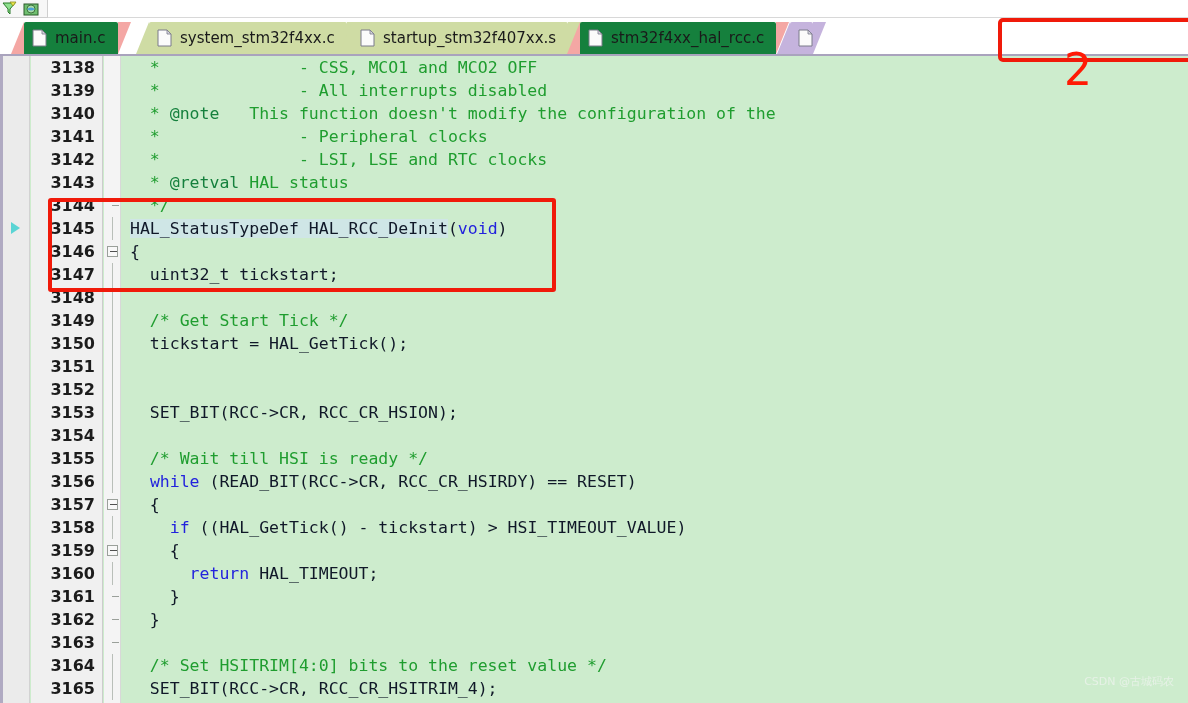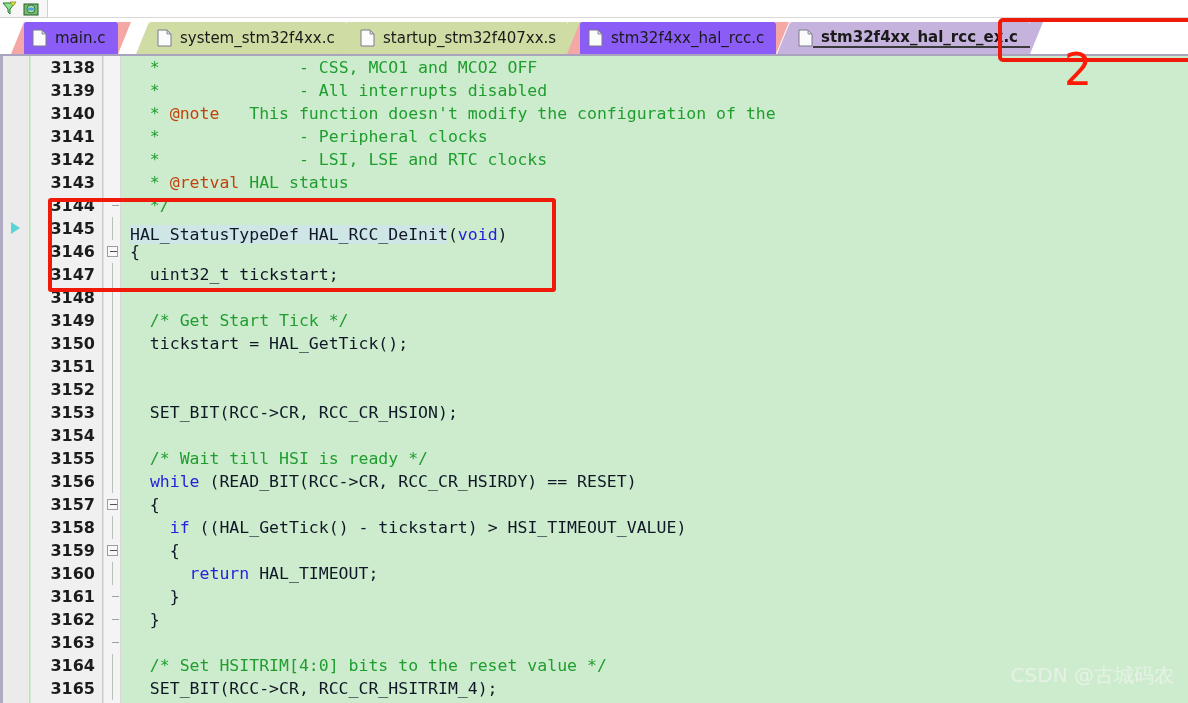--- a/index.html
+++ b/index.html
@@ -52,21 +52,21 @@
     border-top-right-radius: 2px;
   }
   .tab .slant {
     position: absolute; right: -13px; top: 0;
     width: 0; height: 0;
     border-style: solid;
   }
   .tab-label { padding: 0 12px 0 8px; }
   .tab.green  { background: #cfdca4; }
   .tab.green .slant  { border-width: 32px 13px 0 0; border-color: #cfdca4 transparent transparent transparent; }
-  .tab.pink   { background: #8b5cf6; }
+  .tab.pink   { background: #15803d; }
   .tab.pink .slant   { border-width: 32px 13px 0 0; border-color: #f4a7a4 transparent transparent transparent; }
   .tab.purple { background: #c5b3dd; }
   .tab.purple .slant { border-width: 32px 13px 0 0; border-color: #c5b3dd transparent transparent transparent; }
   .tab.active .tab-label {
     font-weight: bold;
     border-bottom: 2px solid #3b3b3b;
   }
   .tab-left-slant {
     position: absolute; top: 0; left: -13px;
     width: 0; height: 0;
@@ -121,21 +121,21 @@
   }
   .codeline {
     position: absolute; left: 8px; top: 0;
     height: 23px; line-height: 23px;
     font-family: "DejaVu Sans Mono", monospace;
     font-size: 16.5px;
     color: #101828;
     white-space: pre;
   }
   .cmt  { color: #1f9d2f; }
-  .tag  { color: #c2410c; }
+  .tag  { color: #15803d; }
   .kw   { color: #2222dd; }
   .hl   { background: #cfe6e6; }
 
   
   .foldbox {
     position: absolute; left: 3px; top: 6px;
     width: 11px; height: 11px;
     border: 1px solid #9aa09a;
     background: #f8f8f8;
   }
@@ -174,21 +174,21 @@
     left: 1064px; top: 48px;
     font-family: "DejaVu Sans", sans-serif;
     font-size: 44px;
     color: #ff1a05;
     line-height: 1;
   }
   .watermark {
     position: absolute;
     right: 14px; bottom: 14px;
     font-family: "DejaVu Sans", sans-serif;
-    font-size: 20px;
+    font-size: 11px;
     color: #e8f2e8;
     opacity: 0.95;
     white-space: nowrap;
   }
 </style>
 </head>
 <body>
 
 <div id="app">
 
@@ -261,21 +261,20 @@
     </div>
 
     <div class="tab purple active" id="tab4" style="left:790px;">
       <span class="tab-left-slant"></span>
       <span class="doc-ic">
         <svg width="15" height="18" viewBox="0 0 15 18">
           <polygon points="1,1 10,1 14,5 14,17 1,17" fill="#fbfbfb" stroke="#7a7a8a" stroke-width="1"></polygon>
           <polygon points="10,1 10,5 14,5" fill="#d8d8e0" stroke="#7a7a8a" stroke-width="0.8"></polygon>
         </svg>
       </span>
-      <span class="tab-label">stm32f4xx_hal_rcc_ex.c</span>
       <span class="slant"></span>
     </div>
   </div>
 
   <div class="editor">
     <div class="bookmark-gutter" id="bookmark-gutter">
         <span class="arrow-marker" style="top: 166px;"></span>
       </div>
     <div class="num-gutter" id="num-gutter">
         <div class="row" style="position: absolute; top: 0px; right: 0px; width: 72px;">
@@ -452,21 +451,21 @@
         </div>
         <div class="row" style="position: absolute; top: 92px; left: 0px; right: 0px;">
           <div class="codeline"><span class="cmt">  *              - LSI, LSE and RTC clocks</span></div>
         </div>
         <div class="row" style="position: absolute; top: 115px; left: 0px; right: 0px;">
           <div class="codeline"><span class="cmt">  * </span><span class="tag">@retval</span><span class="cmt"> HAL status</span></div>
         </div>
         <div class="row" style="position: absolute; top: 138px; left: 0px; right: 0px;">
           <div class="codeline"><span class="cmt">  */</span></div>
         </div>
-        <div class="row" style="position: absolute; top: 167px; left: 0px; right: 0px;">
+        <div class="row" style="position: absolute; top: 161px; left: 0px; right: 0px;">
           <div class="codeline"><span class="hl">HAL_StatusTypeDef HAL_RCC_DeInit</span><span>(</span><span class="kw">void</span><span>)</span></div>
         </div>
         <div class="row" style="position: absolute; top: 184px; left: 0px; right: 0px;">
           <div class="codeline"><span>{</span></div>
         </div>
         <div class="row" style="position: absolute; top: 207px; left: 0px; right: 0px;">
           <div class="codeline"><span>  uint32_t tickstart;</span></div>
         </div>
         <div class="row" style="position: absolute; top: 230px; left: 0px; right: 0px;">
           <div class="codeline"><span></span></div>

